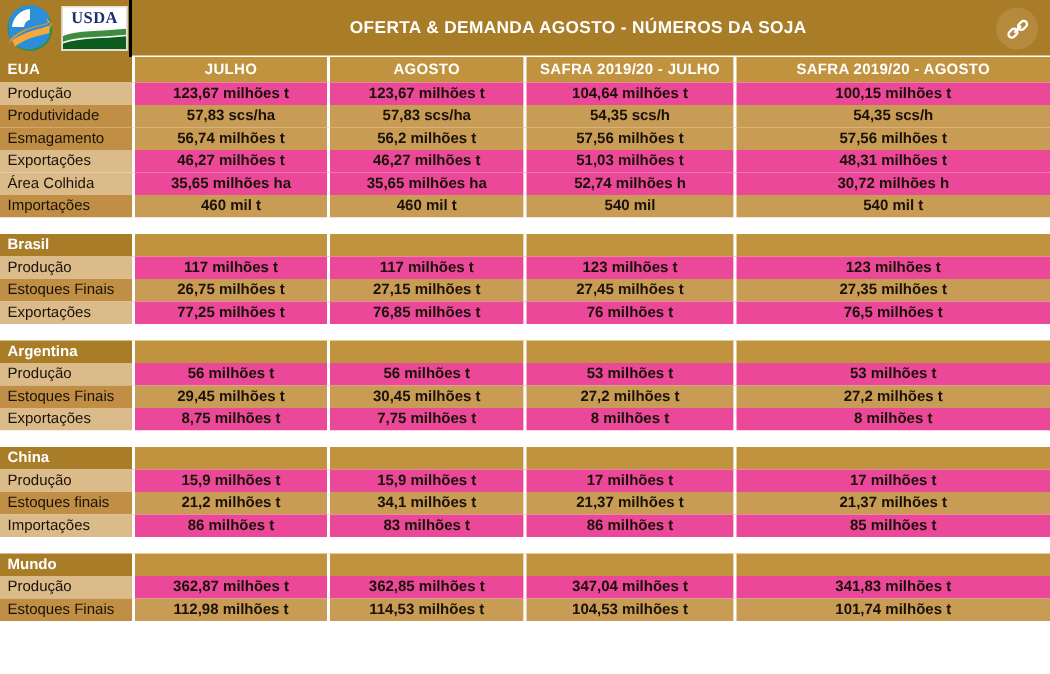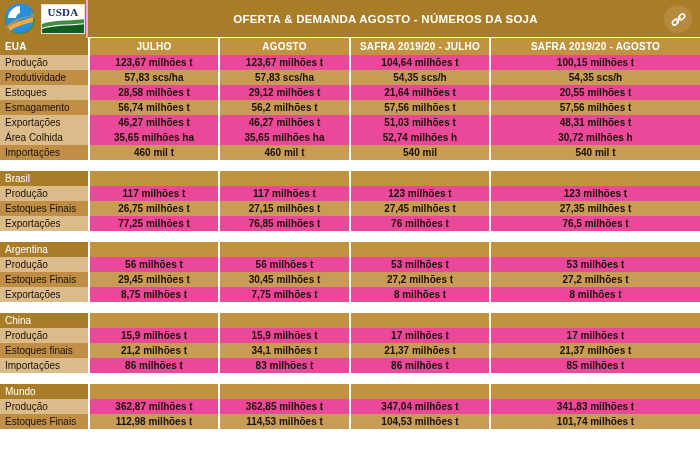--- a/index.html
+++ b/index.html
@@ -35,21 +35,21 @@
   }
   .logo-zone {
     width: 88px;
     height: 38px;
     flex: 0 0 88px;
     display: flex;
     align-items: center;
     gap: 3px;
     padding-left: 2px;
     box-sizing: border-box;
-    border-right: 2px solid #f9a8d4;
+    border-right: 2px solid #000000;
     background: #a97c28;
   }
   .globe-icon {
     width: 36px;
     height: 34px;
     flex: 0 0 36px;
     position: relative;
   }
   .usda-mark {
     width: 44px;
@@ -156,21 +156,21 @@
     margin-left: 45px;
   }
 
   
   tr.grouphead td {
     height: 15px;
     line-height: 15px;
     color: #ffffff;
     background: #c2933f;
     font-size: 10px;
-    font-weight: normal;
+    font-weight: bold;
   }
   tr.grouphead td.lbl {
     background: #a97c28;
     text-align: left;
     padding-left: 5px;
   }
 
   
   tr.drow td {
     text-align: center;
@@ -265,27 +265,20 @@
           <td class="sep v-dark">104,64 milhões t</td>
           <td class="sep v-red">100,15 milhões t</td>
         </tr>
         <tr class="drow even">
           <td class="lbl">Produtividade</td>
           <td class="sep v-dark">57,83 scs/ha</td>
           <td class="sep v-dark">57,83 scs/ha</td>
           <td class="sep v-dark">54,35 scs/h</td>
           <td class="sep v-dark">54,35 scs/h</td>
         </tr>
-        <tr class="drow odd">
-          <td class="lbl">Estoques</td>
-          <td class="sep v-dark">28,58 milhões t</td>
-          <td class="sep v-blue">29,12 milhões t</td>
-          <td class="sep v-dark">21,64 milhões t</td>
-          <td class="sep v-red">20,55 milhões t</td>
-        </tr>
         <tr class="drow even">
           <td class="lbl">Esmagamento</td>
           <td class="sep v-dark">56,74 milhões t</td>
           <td class="sep v-red">56,2 milhões t</td>
           <td class="sep v-dark">57,56 milhões t</td>
           <td class="sep v-dark">57,56 milhões t</td>
         </tr>
         <tr class="drow odd">
           <td class="lbl">Exportações</td>
           <td class="sep v-dark">46,27 milhões t</td>

